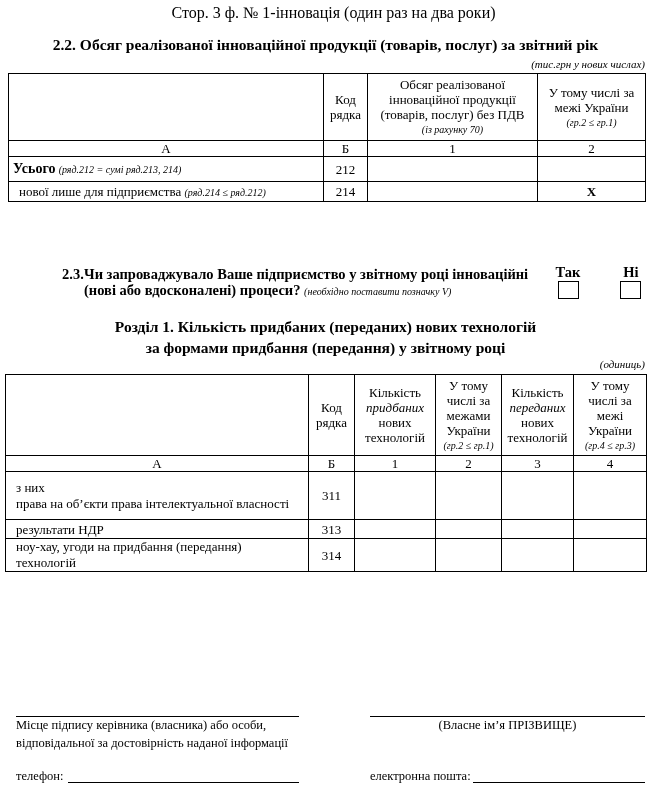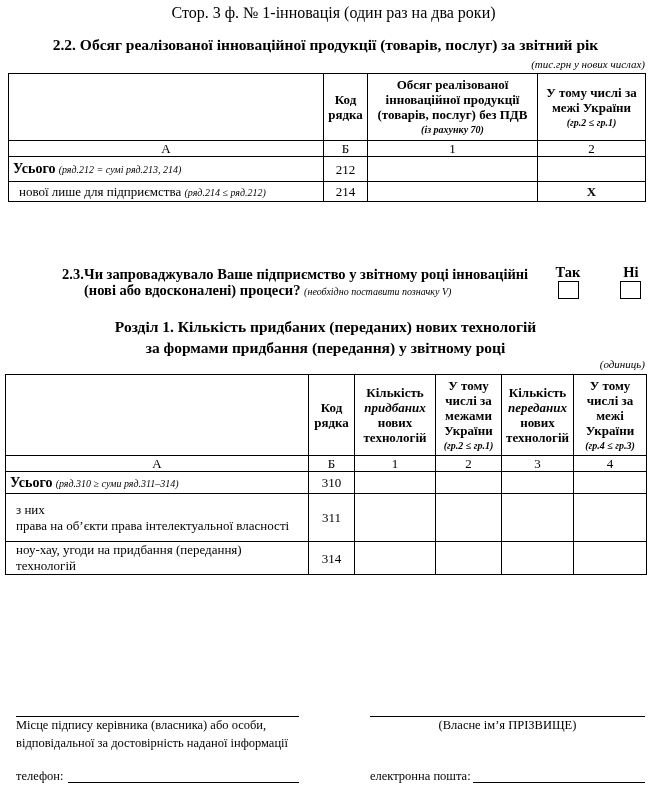--- a/index.html
+++ b/index.html
@@ -7,21 +7,21 @@
     width: 651px; height: 797px; position: relative; overflow: hidden;
     font-family: "Liberation Serif", serif; color: #000; font-size: 13px;
   }
   .abs { position: absolute; }
   .page-header { left: 8px; width: 651px; top: 4px; text-align: center; font-size: 16px; }
   .sec-title { font-weight: bold; font-size: 15.5px; text-align: center; left: 0; width: 651px; }
   .unit { font-style: italic; font-size: 11px; text-align: right; }
   table.grid { position: absolute; border-collapse: collapse; table-layout: fixed; }
   table.grid td { border: 1.3px solid #000; padding: 0 4px; vertical-align: middle; font-size: 13px; line-height: 15px; }
   .c { text-align: center; }
-  .hdr { text-align: center; line-height: 16px; font-weight: bold; }
+  .hdr { text-align: center; line-height: 16px; }
   .small-it { font-style: italic; font-size: 10px; }
   .bold { font-weight: bold; }
   .xmark { font-weight: bold; font-size: 14px; text-align: center; }
   .q23 { left: 62px; top: 266px; font-weight: bold; font-size: 14.5px; line-height: 16px; }
   .q23 .num { position: absolute; left: 0; }
   .q23 .txt { position: absolute; left: 22px; white-space: nowrap; }
   .yn-label { font-weight: bold; font-size: 14.5px; text-align: center; width: 40px; }
   .checkbox { width: 21px; height: 18px; border: 1px solid #000; box-sizing: border-box; background: #fff; }
   .sigline { border-bottom: 1px solid #000; height: 0; }
   .footer-text { font-size: 12.5px; line-height: 18px; }
@@ -122,34 +122,34 @@
     </td>
   </tr>
   <tr style="height:16px;">
     <td class="c">А</td>
     <td class="c">Б</td>
     <td class="c">1</td>
     <td class="c">2</td>
     <td class="c">3</td>
     <td class="c">4</td>
   </tr>
-  <tr style="height:22px;">
-    <td><span class="bold" style="font-size:14px;">Усього</span> <span class="small-it">(ряд.310 ≥ суми ряд.311–314)</span></td>
-    <td class="c">310</td>
-    <td></td>
-    <td></td>
-    <td></td>
-    <td></td>
-  </tr>
   <tr style="height:48px;">
     <td style="padding-left:10px; line-height:16px;">
       <div>з них</div>
       <div>права на об’єкти права інтелектуальної власності</div>
     </td>
     <td class="c">311</td>
+    <td></td>
+    <td></td>
+    <td></td>
+    <td></td>
+  </tr>
+  <tr style="height:19px;">
+    <td style="padding-left:10px;">результати НДР</td>
+    <td class="c">313</td>
     <td></td>
     <td></td>
     <td></td>
     <td></td>
   </tr>
   <tr style="height:33px;">
     <td style="padding-left:10px; line-height:16px;">ноу-хау, угоди на придбання (передання) технологій</td>
     <td class="c">314</td>
     <td></td>
     <td></td>

